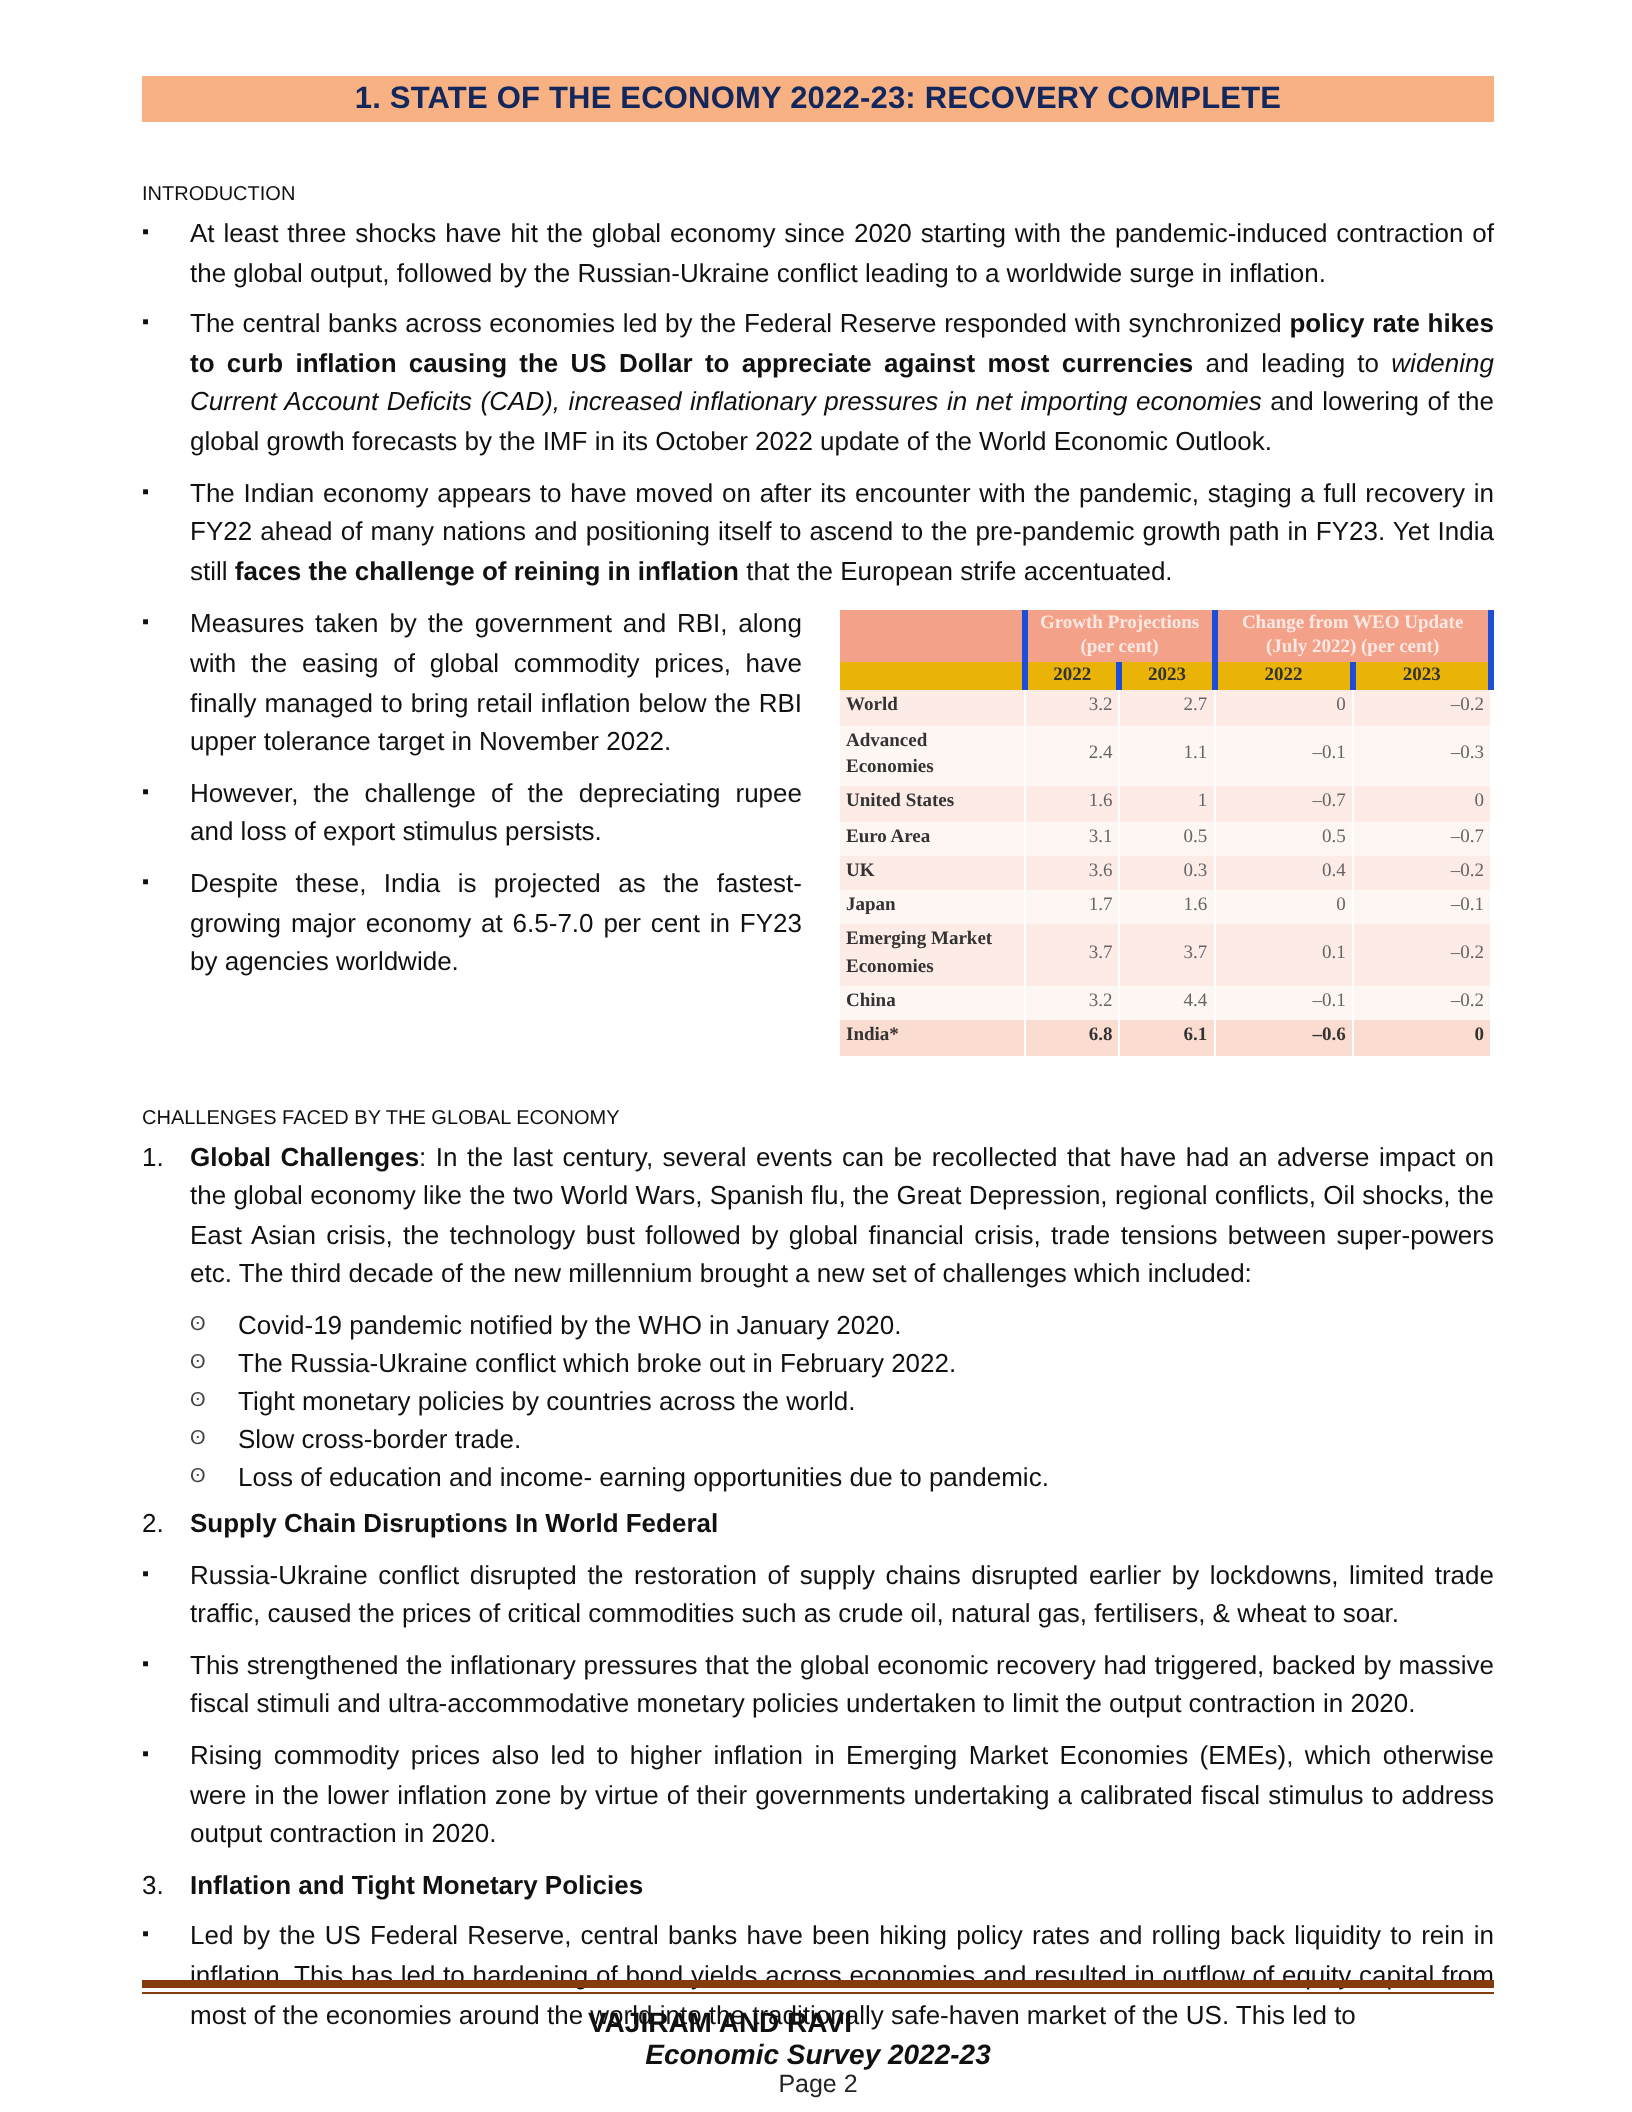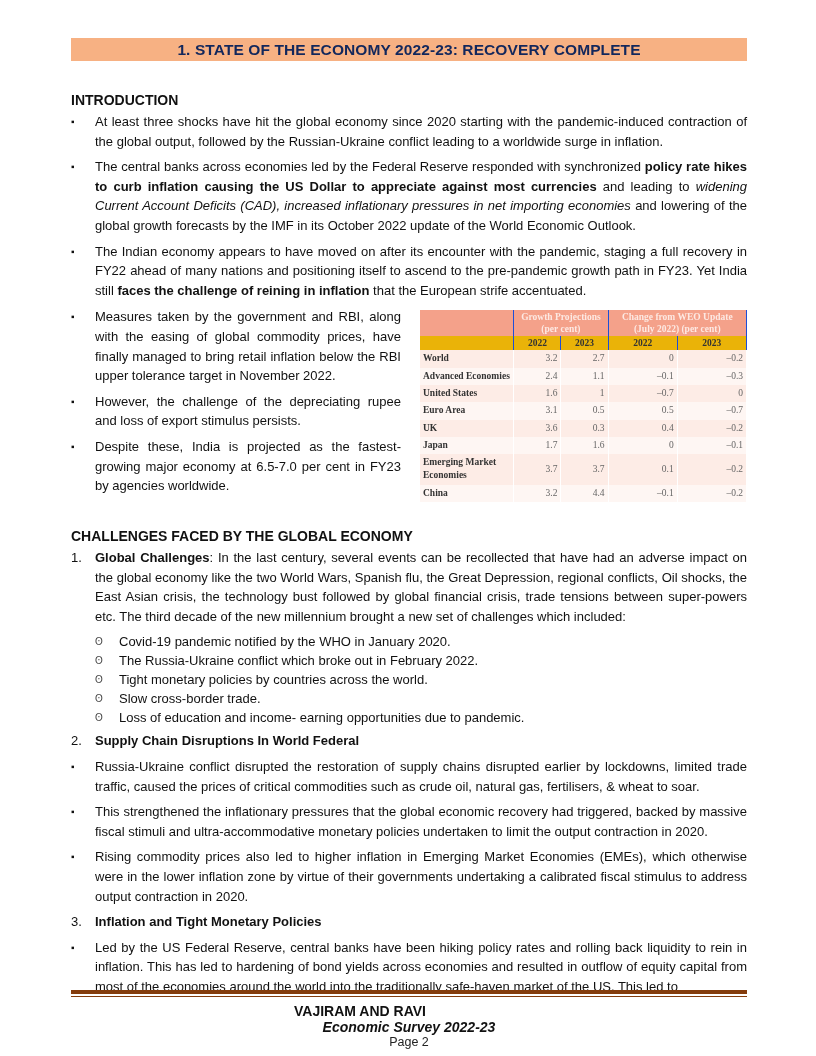--- a/index.html
+++ b/index.html
@@ -2,32 +2,32 @@
 <html><head>
 <meta charset="utf-8">
 <style>
   html, body { margin: 0; padding: 0; background: #ffffff; }
   body { width: 816px; height: 1056px; position: relative; overflow: hidden;
          font-family: "Liberation Sans", sans-serif; color: #111; }
   .page { position: absolute; left: 71px; top: 38px; width: 676px; }
   .title-bar { background: #f7b183; height: 23px; display: flex; align-items: center; justify-content: center; }
   .title-bar span { color: #12275c; font-weight: bold; font-size: 15.5px; letter-spacing: 0.1px; }
   .body-text { font-size: 13px; line-height: 19.6px; text-align: justify; }
-  .section-heading { font-weight: bold; font-size: 14px; margin-top: 31px; margin-bottom: 4px; }
+  .section-heading { font-weight: normal; font-size: 10px; margin-top: 31px; margin-bottom: 4px; }
   .bullet { position: relative; padding-left: 24px; margin-bottom: 6px; }
   .bullet .dot { position: absolute; left: 0; top: 0; font-size: 10px; }
   .num { position: relative; padding-left: 24px; margin-bottom: 6px; }
   .num .n { position: absolute; left: 0; top: 0; }
   .sub { position: relative; padding-left: 48px; margin-bottom: 0px; line-height: 19px; }
   .sub .o { position: absolute; left: 24px; top: 0; font-size: 10px; color: #444; }
   .split { display: flex; justify-content: space-between; margin-top: 0px; }
   .split-left { width: 330px; padding-top: 1px; }
   .table-box { width: 327px; margin-top: 4px; }
   table.wt { border-collapse: collapse; width: 100%; font-family: "Liberation Serif", serif; font-size: 9.5px; }
-  table.wt th { background: #f4a18a; color: #fde9e3; font-weight: bold; text-align: center; padding: 1px 2px; line-height: 12px; border-right: 1px solid #1d4ed8; }
+  table.wt th { background: #f4a18a; color: #fde9e3; font-weight: bold; text-align: center; padding: 1px 2px; line-height: 12px; border-right: 3px solid #1d4ed8; }
   table.wt tr.sub-h th { background: #eab308; color: #333; }
   table.wt td { padding: 2px 3px; border-right: 1px solid #ffffff; line-height: 13.3px; text-align: right; color: #666; }
   table.wt td.lbl { text-align: left; font-weight: bold; color: #333; }
   table.wt tr.odd td { background: #fdece6; }
   table.wt tr.even td { background: #fef6f3; }
   table.wt tr.india td { background: #fbdcd1; font-weight: bold; color: #333; }
   b { font-weight: bold; }
   i { font-style: italic; }
   .footer { position: absolute; left: 71px; top: 990px; width: 676px; }
   .rule-thick { height: 4px; background: #843c0c; }
@@ -125,20 +125,27 @@
               <td>0.1</td>
               <td>–0.2</td>
             </tr>
             <tr class="even">
               <td class="lbl">China</td>
               <td>3.2</td>
               <td>4.4</td>
               <td>–0.1</td>
               <td>–0.2</td>
             </tr>
+            <tr class="india">
+              <td class="lbl">India*</td>
+              <td>6.8</td>
+              <td>6.1</td>
+              <td>–0.6</td>
+              <td>0</td>
+            </tr>
           </tbody>
       </table>
     </div>
   </div>
 
   <div class="section-heading" style="margin-top:26px">CHALLENGES FACED BY THE GLOBAL ECONOMY</div>
 
   <div class="body-text">
     <div class="num">
       <span class="n">1.</span>

